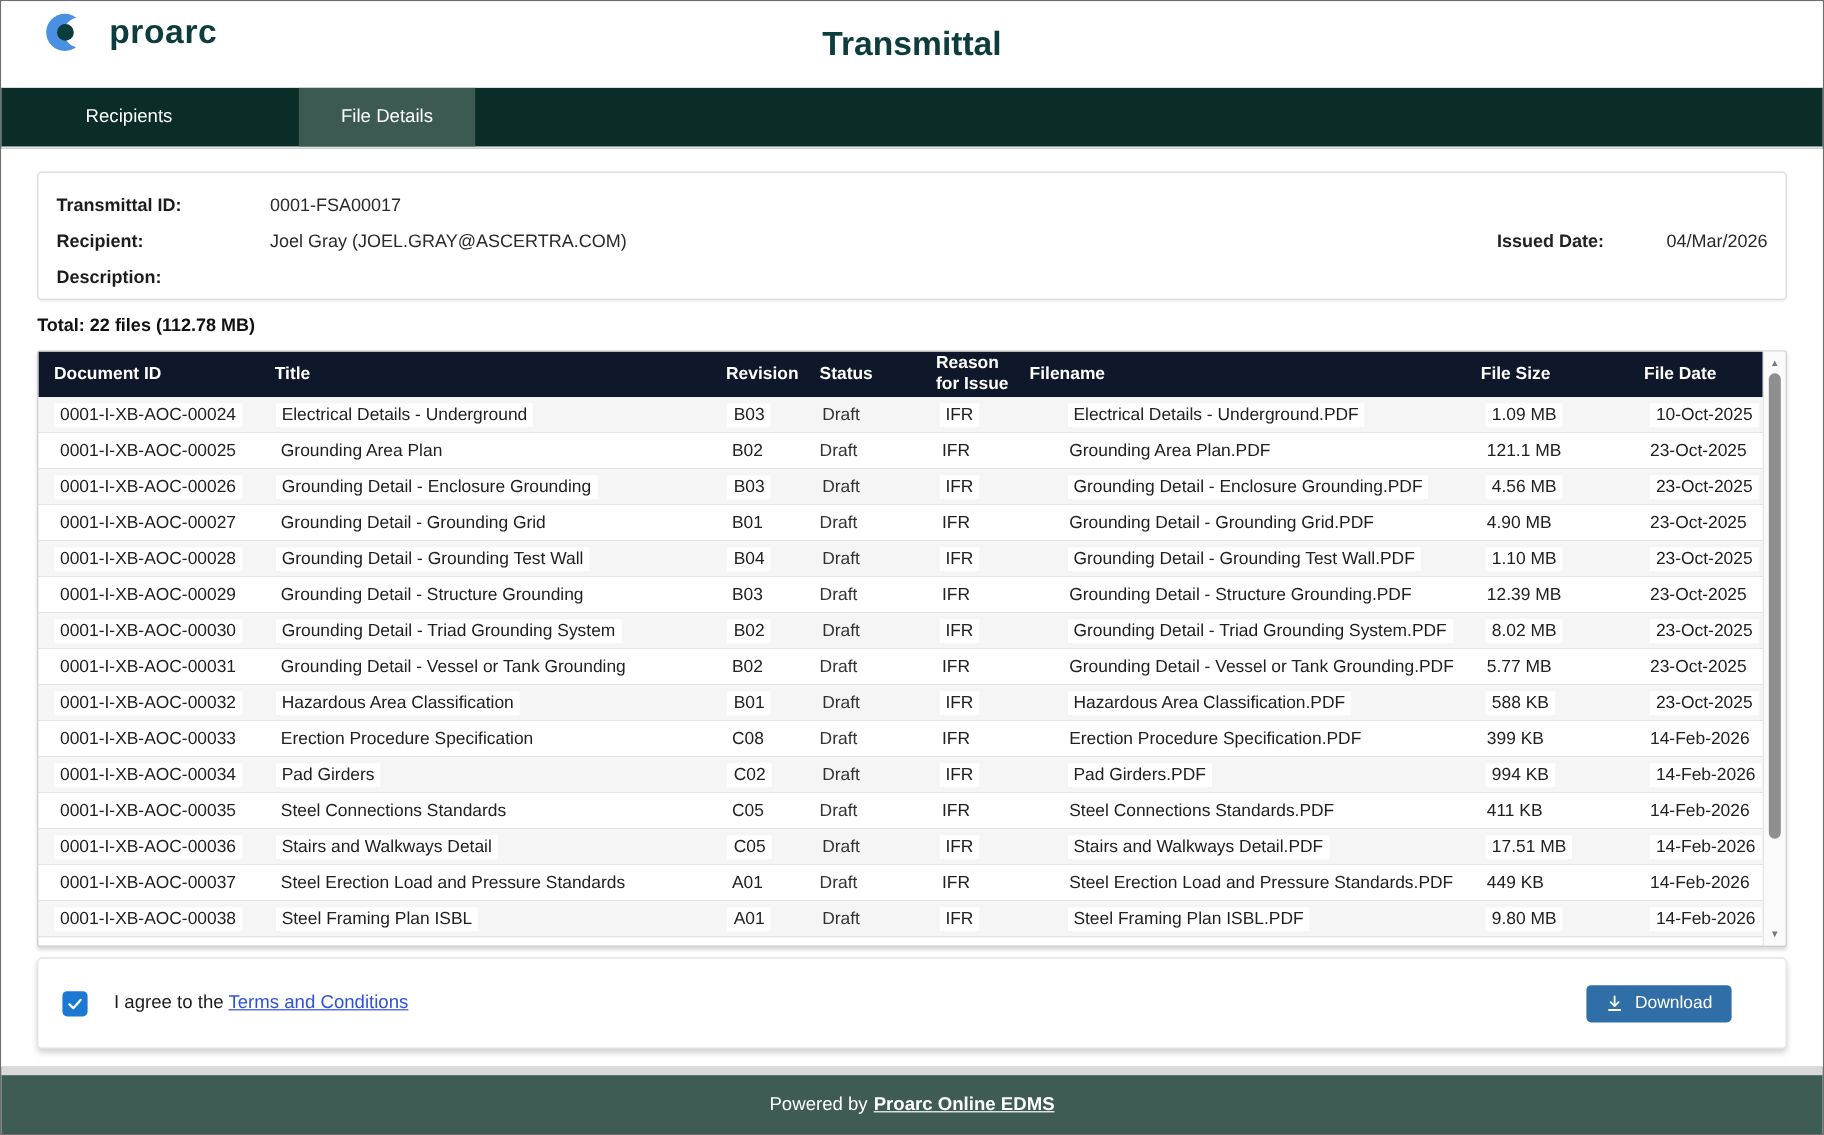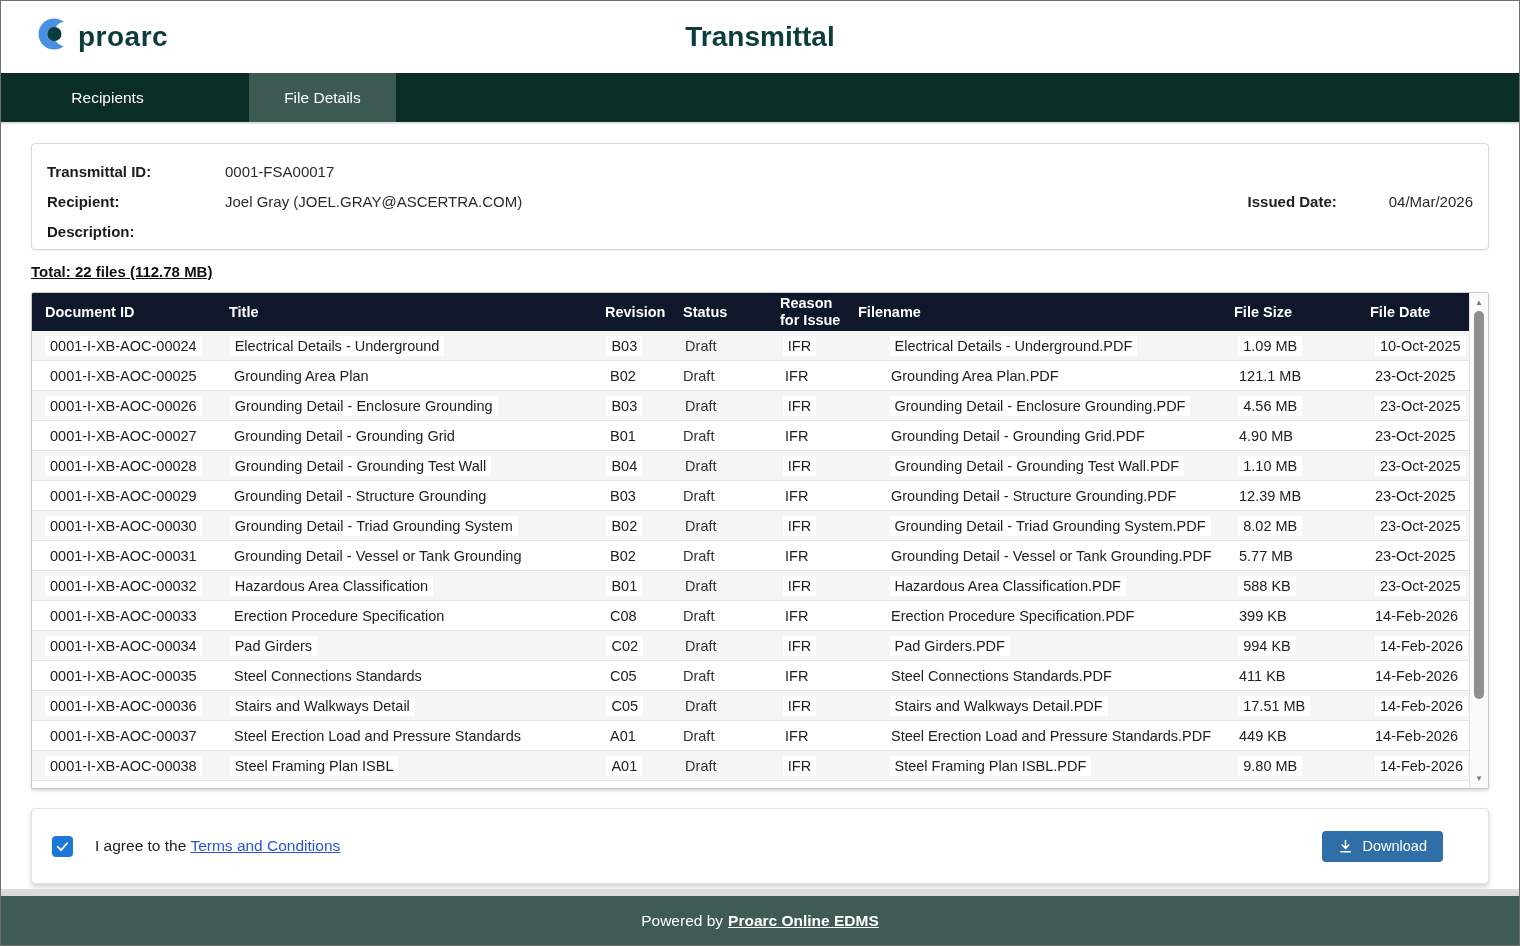--- a/index.html
+++ b/index.html
@@ -2,21 +2,21 @@
 <html><head>
 <meta charset="utf-8">
 <style>
   * { margin:0; padding:0; box-sizing:border-box; }
   html,body { background:#fff; }
   body { font-family:"Liberation Sans","DejaVu Sans",sans-serif; color:#212121; }
   .page { width:1520px; height:946px; border:1px solid #6e6e6e; display:flex; flex-direction:column; background:#fff; overflow:hidden; }
 
   
   .topbar { height:72px; background:#fff; display:flex; align-items:center; position:relative; flex:0 0 auto; }
-  .logo { position:absolute; left:35px; top:0; height:52px; display:flex; align-items:flex-end; gap:4px; }
+  .logo { position:absolute; left:35px; top:0; height:52px; display:flex; align-items:center; gap:17px; }
   .logo-text { font-size:28px; font-weight:700; color:#0d3c3c; letter-spacing:.5px; }
   .page-title { width:100%; text-align:center; font-size:28px; font-weight:700; color:#0d3c3c; }
 
   
   .tabbar { height:51px; background:#0b2d28; display:flex; align-items:stretch; flex:0 0 auto; border-bottom:2px solid #e2e2e2; }
   .tab { display:flex; align-items:center; justify-content:center; color:#fff; font-size:15.5px; cursor:pointer; }
   .tab.active { background:#3c5a52; }
   .tab-file { width:147px; margin-left:35px; }
   .tab-recipients { width:213px; }
 
@@ -24,21 +24,21 @@
   .main { flex:1 1 auto; background:#fff; padding:0 30px; overflow:hidden; }
 
   .info-card { margin-top:19px; height:107px; border:1px solid #d9d9d9; border-radius:4px; background:#fff; padding:12px 15px 0 15px; box-shadow:0 1px 2px rgba(0,0,0,.06); }
   .info-row { display:flex; align-items:center; height:30px; font-size:15px; }
   .info-label { width:178px; font-weight:700; color:#1c1c1c; }
   .info-value { color:#2a2a2a; }
   .info-spacer { flex:1; }
   .issued-label { font-weight:700; margin-right:52px;padding-left:48px; }
   .issued-value { color:#2a2a2a; }
 
-  .total-line { margin-top:13px; font-size:15px; font-weight:700; color:#111;text-decoration:underline; }
+  .total-line { margin-top:13px; font-size:15px; font-weight:700; color:#111; }
 
   
   .table-card { position:relative; margin-top:12px; height:497px; border:1px solid #c9c9c9; border-radius:2px; background:#fff; padding-right:19px; overflow:hidden; box-shadow:0 2px 3px rgba(0,0,0,.15); }
   .thead { display:flex; height:38px; background:#0f172a; color:#fff; font-weight:700; font-size:14.5px; align-items:center; }
   .th { display:flex; align-items:center; height:100%; padding:0 6px; line-height:1.15; }
   .tbody { }
   .tr { display:flex; height:30px; align-items:center; border-bottom:1px solid #e4e4e4; background:#fff; font-size:14.5px; }
   .tr.striped { background:#f5f5f5;justify-content:space-between; }
   .td { padding:0 6px; white-space:nowrap; overflow:hidden; }
   .chip { background:#fff; padding:2px 5px; display:inline-block; }
@@ -54,21 +54,21 @@
   .c8 { width:100px; }
 
   
   .vscroll { position:absolute; top:0; right:0; bottom:0; width:19px; background:#fafafa; border-left:1px solid #e3e3e3; }
   .vs-arrow { position:absolute; left:0; width:100%; height:15px; color:#7a7a7a; font-size:8px; text-align:center; line-height:15px; cursor:pointer; }
   .vs-up { top:2px; }
   .vs-down { bottom:2px; }
   .vs-thumb { position:absolute; left:4px; top:18px; width:10px; height:388px; background:#8f8f8f; border-radius:6px; cursor:grab; }
 
   
-  .agree-card { margin-top:19px; height:76px; border:1px solid #e2e2e2; border-radius:4px; background:#fff; display:flex; align-items:center; padding:0 45px 0 20px; box-shadow:0 3px 5px rgba(0,0,0,.18); }
+  .agree-card { margin-top:9px; height:76px; border:1px solid #e2e2e2; border-radius:4px; background:#fff; display:flex; align-items:center; padding:0 45px 0 20px; box-shadow:0 3px 5px rgba(0,0,0,.18); }
   .checkbox { width:21px; height:21px; background:#1b78d4; border-radius:4px; display:flex; align-items:center; justify-content:center; cursor:pointer; flex:0 0 auto; }
   .checkbox svg { width:13px; height:13px; }
   .agree-text { margin-left:22px; font-size:15.5px; color:#1c1c1c; }
   .agree-link { color:#2d52d9; text-decoration:underline; cursor:pointer; }
   .agree-spacer { flex:1; }
   .download-btn { height:31px; min-width:119px; background:#2f6ea7; border:none; border-radius:4px; color:#fff; font-size:14.5px; font-family:inherit; display:flex; align-items:center; justify-content:center; gap:10px; padding:0 16px; cursor:pointer; }
   .download-btn svg { width:15px; height:15px; }
 
   
   .footer { flex:0 0 auto; height:56px; background:#3e5b54; border-top:7px solid #dadada; display:flex; align-items:center; justify-content:center; color:#fff; font-size:15.5px; gap:5px; }

